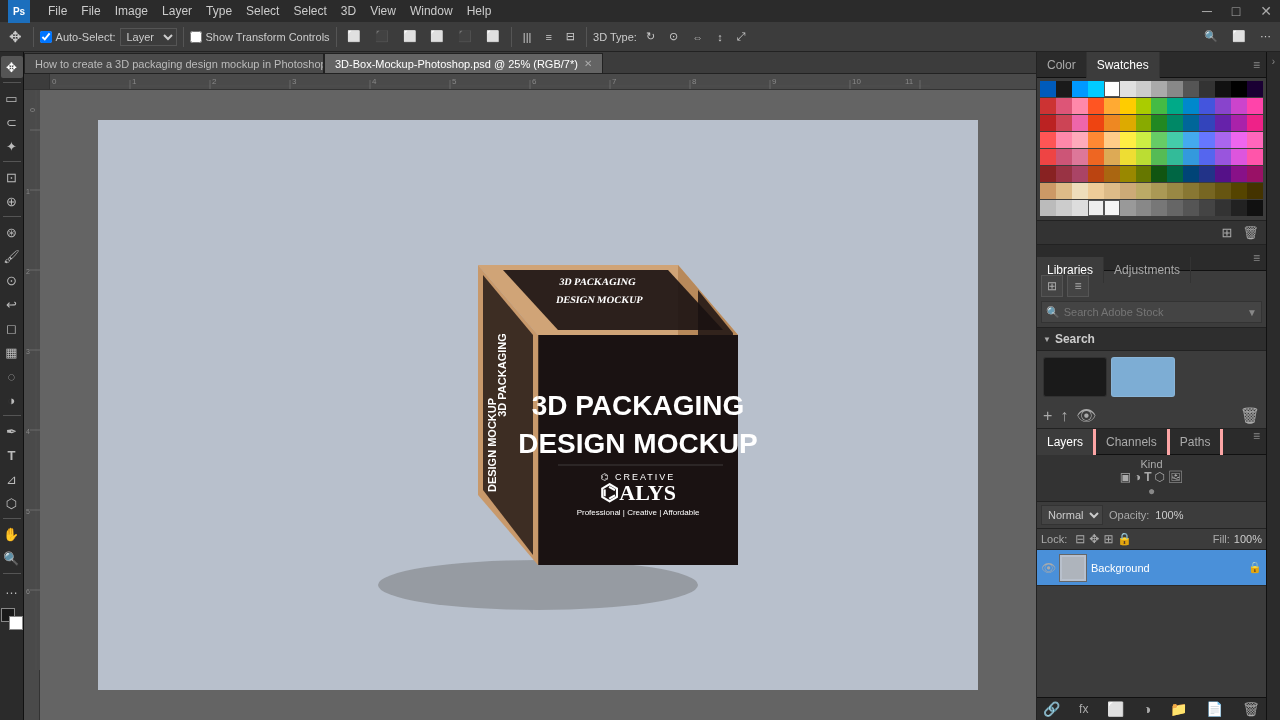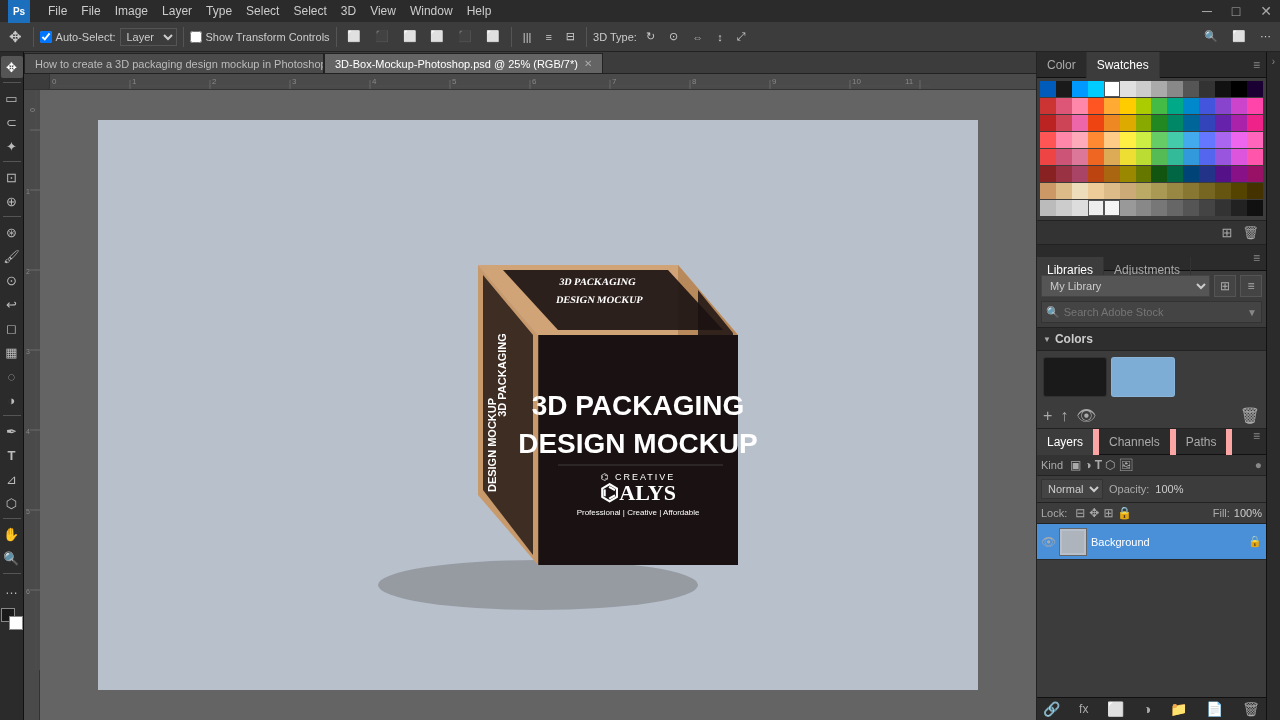--- a/index.html
+++ b/index.html
@@ -127,24 +127,24 @@
     }
     .section-header .triangle { font-size: 8px; color: #aaa; }
     .colors-grid { display: flex; flex-wrap: wrap; padding: 6px; gap: 4px; }
     .color-swatch { width: 64px; height: 40px; border-radius: 3px; cursor: pointer; border: 1px solid rgba(255,255,255,0.1); }
     .colors-footer { display: flex; align-items: center; padding: 3px 6px; gap: 8px; }
     .colors-footer-btn { background: none; border: none; color: #aaa; cursor: pointer; font-size: 16px; }
 
     
     #layers-section { flex: 1; background: #3c3c3c; display: flex; flex-direction: column; }
     .layers-tab-bar { display: flex; background: #2b2b2b; height: 26px; border-bottom: 1px solid #111; }
-    .layers-tab { padding: 0 10px; height: 26px; display: flex; align-items: center; cursor: pointer; font-size: 12px; color: #aaa; border-right: 6px solid #fca5a5; }
+    .layers-tab { padding: 0 10px; height: 26px; display: flex; align-items: center; cursor: pointer; font-size: 12px; color: #aaa; border-right: 3px solid #fca5a5; }
     .layers-tab.active { color: #fff; background: #3c3c3c; }
 
-    .layers-search { display: flex; align-items: center; padding: 3px 4px; background: #333; border-bottom: 1px solid #222; gap: 7px; }
+    .layers-search { display: flex; align-items: center; padding: 3px 4px; background: #333; border-bottom: 1px solid #222; gap: 0; flex-direction: column; }
     .layer-icon-row { display: flex; gap: 3px; }
     .layer-icon-sm { color: #aaa; font-size: 12px; cursor: pointer; }
 
     .blend-row { display: flex; align-items: center; padding: 3px 4px; gap: 6px; border-bottom: 1px solid #222; }
     .blend-select { background: #444; border: 1px solid #333; color: #ccc; font-size: 11px; padding: 1px 2px; height: 20px; }
     .opacity-label { color: #aaa; font-size: 11px; }
     .opacity-val { color: #ccc; font-size: 11px; }
 
     .lock-row { display: flex; align-items: center; padding: 3px 4px; gap: 4px; border-bottom: 1px solid #222; }
     .lock-label { color: #aaa; font-size: 11px; margin-right: 4px; }
@@ -535,37 +535,34 @@
     </div>
 
     <div id="libraries-section">
       <div class="lib-header">
         <div class="lib-tab active">Libraries</div>
         <div class="lib-tab">Adjustments</div>
         <div style="flex:1;"></div>
         <span style="color:#888;font-size:12px;padding:0 6px;cursor:pointer;">≡</span>
       </div>
       <div class="lib-toolbar">
-        <select class="lib-select">
-          <option>My Library</option>
-        </select>
         <div class="lib-icon-btn">⊞</div>
         <div class="lib-icon-btn">≡</div>
       </div>
       <div class="search-bar">
         <span style="color:#888;font-size:11px;">🔍</span>
         <input type="text" placeholder="Search Adobe Stock" style="">
         <span style="color:#888;font-size:10px;">▼</span>
       </div>
     </div>
 
     <div id="colors-section">
       <div class="section-header">
         <span class="triangle">▼</span>
-        <span>Colors</span>
+        <span>Search</span>
       </div>
       <div class="colors-grid">
         <div class="color-swatch" style="background:#1a1a1a;"></div>
         <div class="color-swatch" style="background:#7dadd4;"></div>
       </div>
       <div class="colors-footer">
         <button class="colors-footer-btn">+</button>
         <button class="colors-footer-btn">↑</button>
         <button class="colors-footer-btn">👁</button>
         <button class="colors-footer-btn" style="margin-left:auto;">🗑</button>

